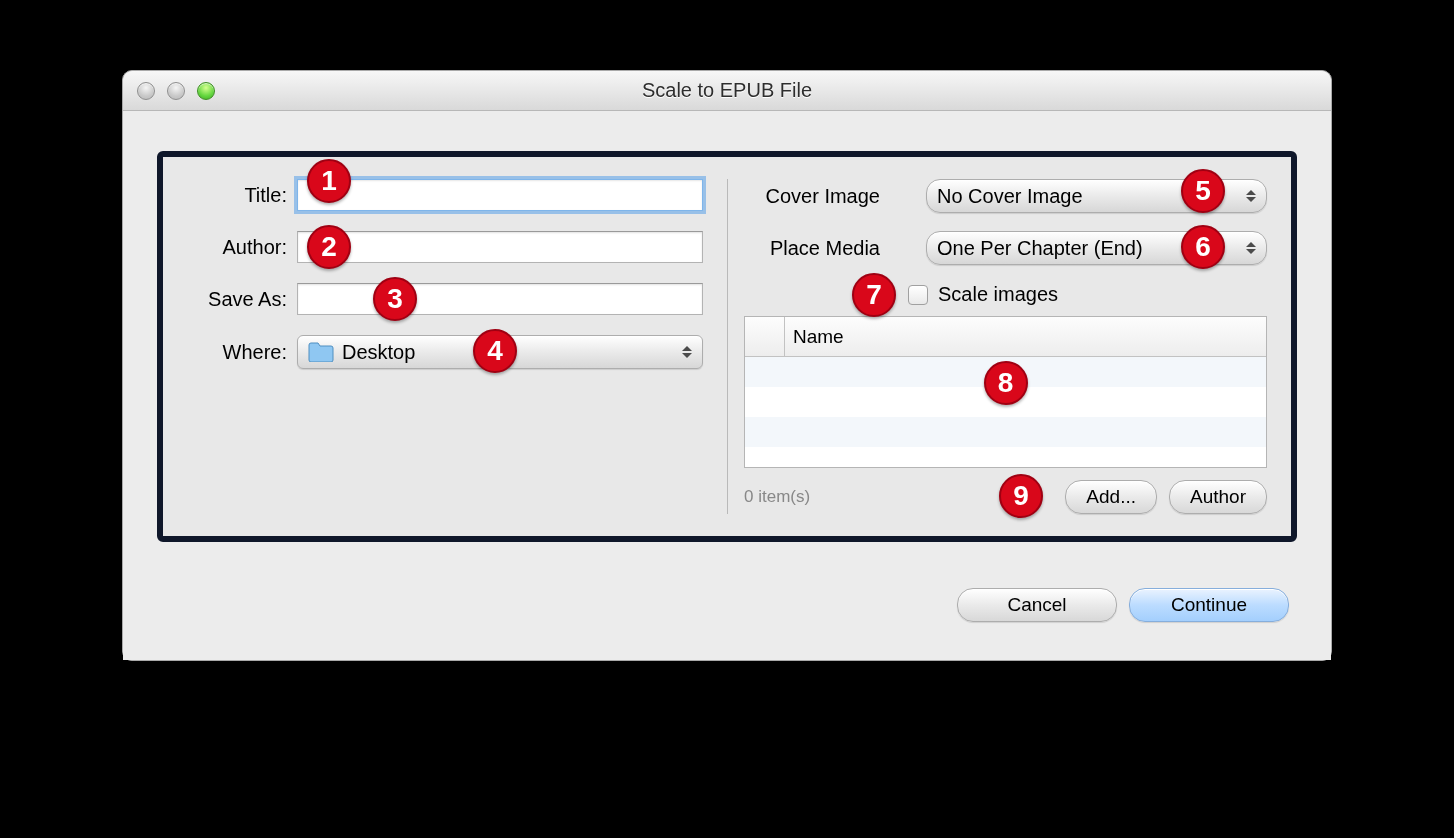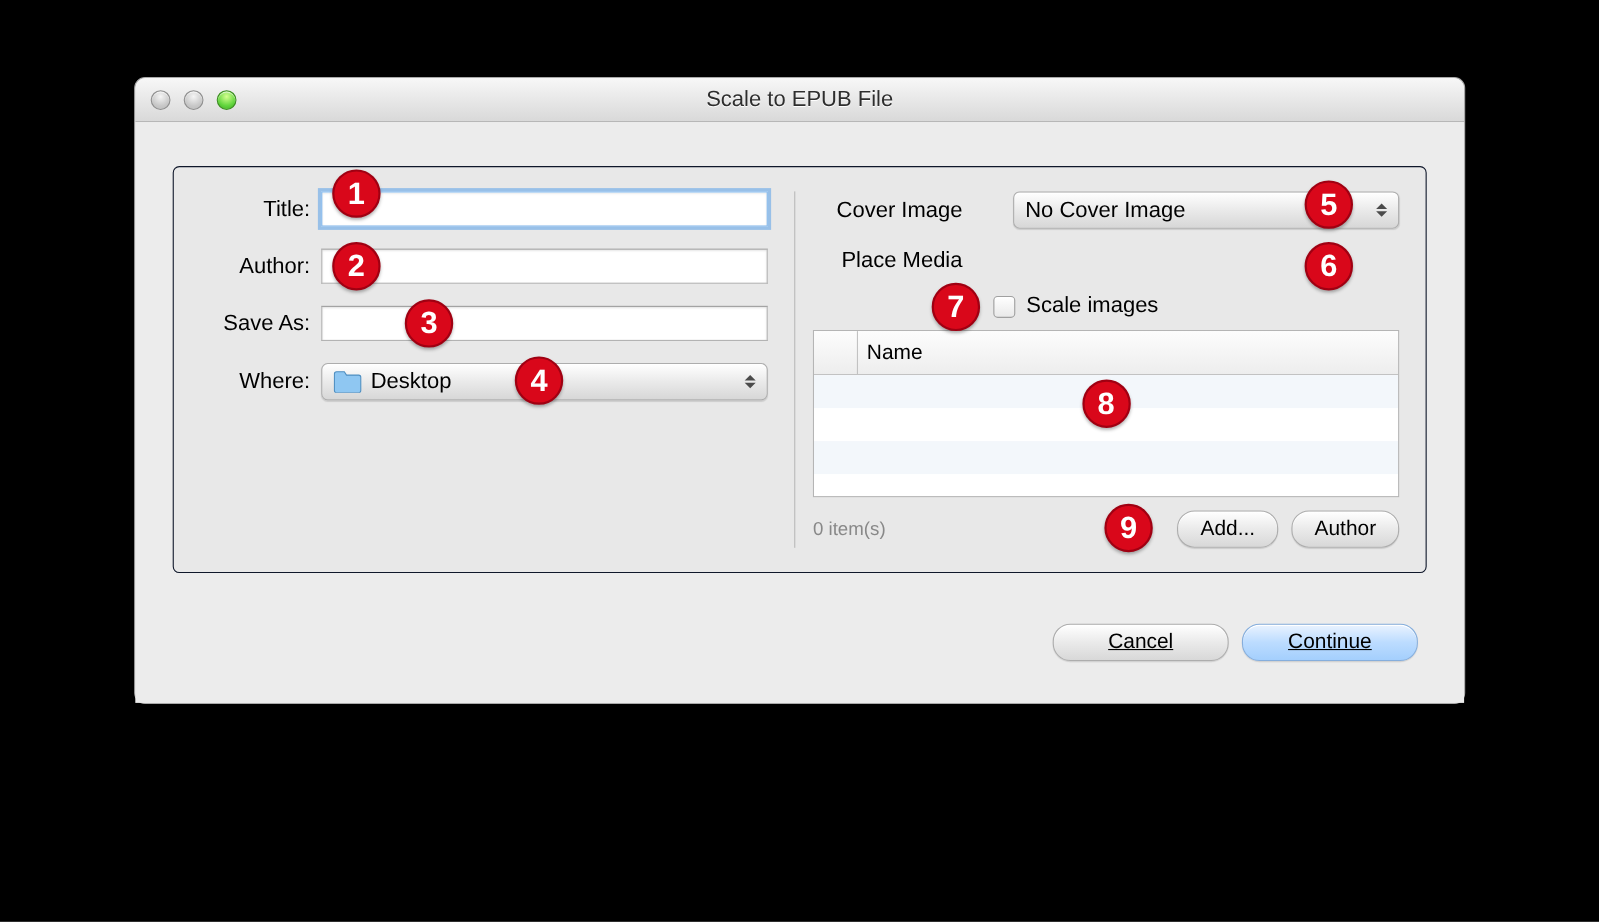--- a/index.html
+++ b/index.html
@@ -60,21 +60,21 @@
     pointer-events: none;
   }
 
   .content {
     padding: 40px 34px 30px 34px;
     background: #ececec;
   }
 
   .panel {
     background: #e8e8e8;
-    border: 1px solid #0f172a;
+    border: 6px solid #0f172a;
     border-radius: 6px;
     padding: 22px 24px 22px 24px;
     display: flex;
     position: relative;
   }
 
   .col-left {
     width: 540px;
     padding-right: 24px;
   }
@@ -163,21 +163,21 @@
     margin-bottom: 18px;
     position: relative;
     gap: 32px;
   }
   .right-row label {
     width: 150px;
     text-align: right;
     padding-right: 14px;
     font-size: 20px;
   }
-  .right-row .select { flex: 1; }
+  .right-row .select { flex: 1; border-radius: 14px; }
 
   .check-row {
     display: flex;
     align-items: center;
     margin: 4px 0 10px 164px;
     position: relative;
   }
   .checkbox {
     width: 20px; height: 20px;
     border: 1px solid #a0a0a0;
@@ -241,21 +241,20 @@
   }
   .btn.primary {
     background: linear-gradient(#eaf3ff,#bcdcff 50%,#a4cffd);
     border-color: #86aedc;
   }
 
   .footer {
     display: flex;
     justify-content: flex-end;
     padding: 46px 8px 8px 8px;
-    text-decoration: underline;
   }
   .footer .btn { width: 160px; }
 
   .badge {
     position: absolute;
     width: 44px; height: 44px;
     background: #d9071a;
     border: 2px solid #a00012;
     border-radius: 50%;
     color: #fff;
@@ -329,20 +328,24 @@
           <label>Cover Image</label>
           <div class="select">
             <span>No Cover Image</span>
             <span class="chev"></span>
           </div>
           <div class="badge" style="right:42px; top:-10px;">5</div>
         </div>
 
         <div class="right-row">
           <label>Place Media</label>
+          <div class="select">
+            <span>One Per Chapter (End)</span>
+            <span class="chev"></span>
+          </div>
           <div class="badge" style="right:42px; top:-6px;">6</div>
         </div>
 
         <div class="check-row">
           <div class="checkbox"></div>
           <span>Scale images</span>
           <div class="badge" style="left:-56px; top:-10px;">7</div>
         </div>
 
         <div class="table" style="position:relative;">

